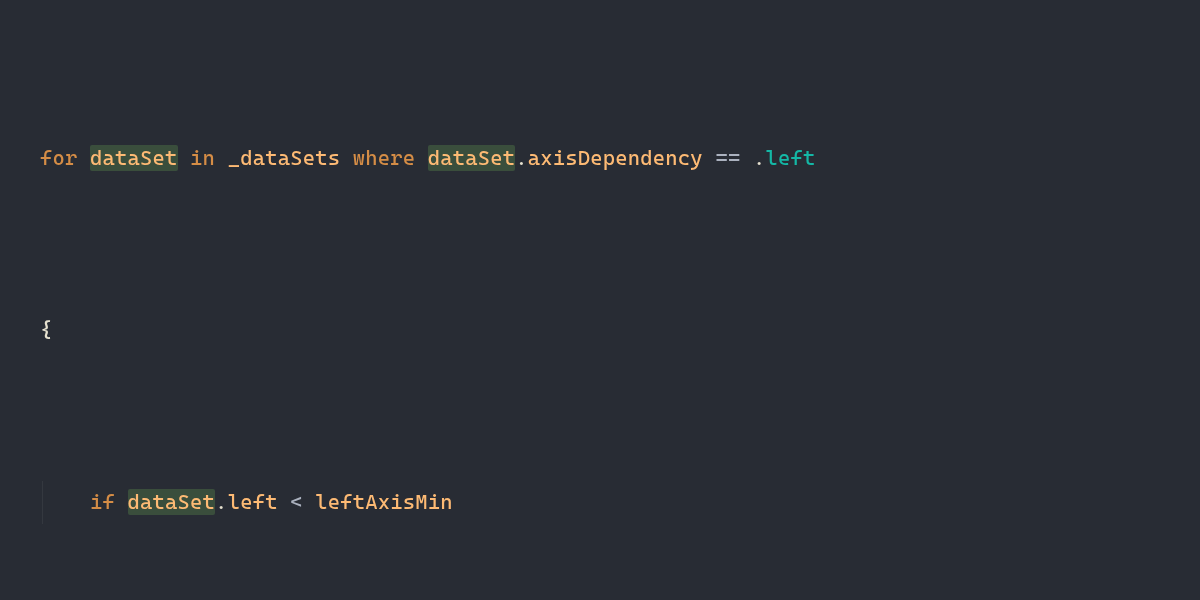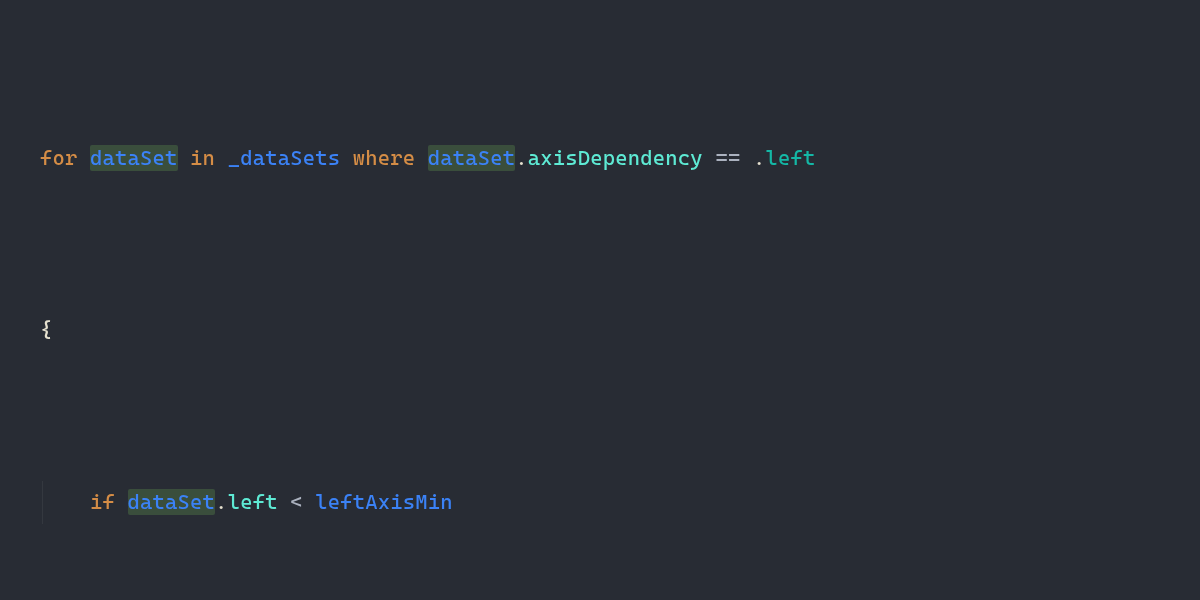--- a/index.html
+++ b/index.html
@@ -27,24 +27,24 @@
   }
   .gut {
     position: absolute;
     left: 42px;
     top: 0;
     bottom: 0;
     width: 1px;
     background: rgba(255,255,255,0.06);
   }
   .tok-keyword { color: #d58d46; }
-  .tok-ident   { color: #3b82f6; }
+  .tok-ident   { color: #fdba74; }
   .tok-op      { color: #abb2bf; }
   .tok-brace   { color: #e6e1cf; }
-  .tok-prop    { color: #5eead4; }
+  .tok-prop    { color: #fdba74; }
   .tok-enum    { color: #14b8a6; }
   .tok-dot     { color: #e6e1cf; }
   .tok-hl      {
     background: rgba(80,120,70,0.45);
     border-radius: 2px;
     padding: 1px 0;
   }
 </style>
 </head>
 <body>

